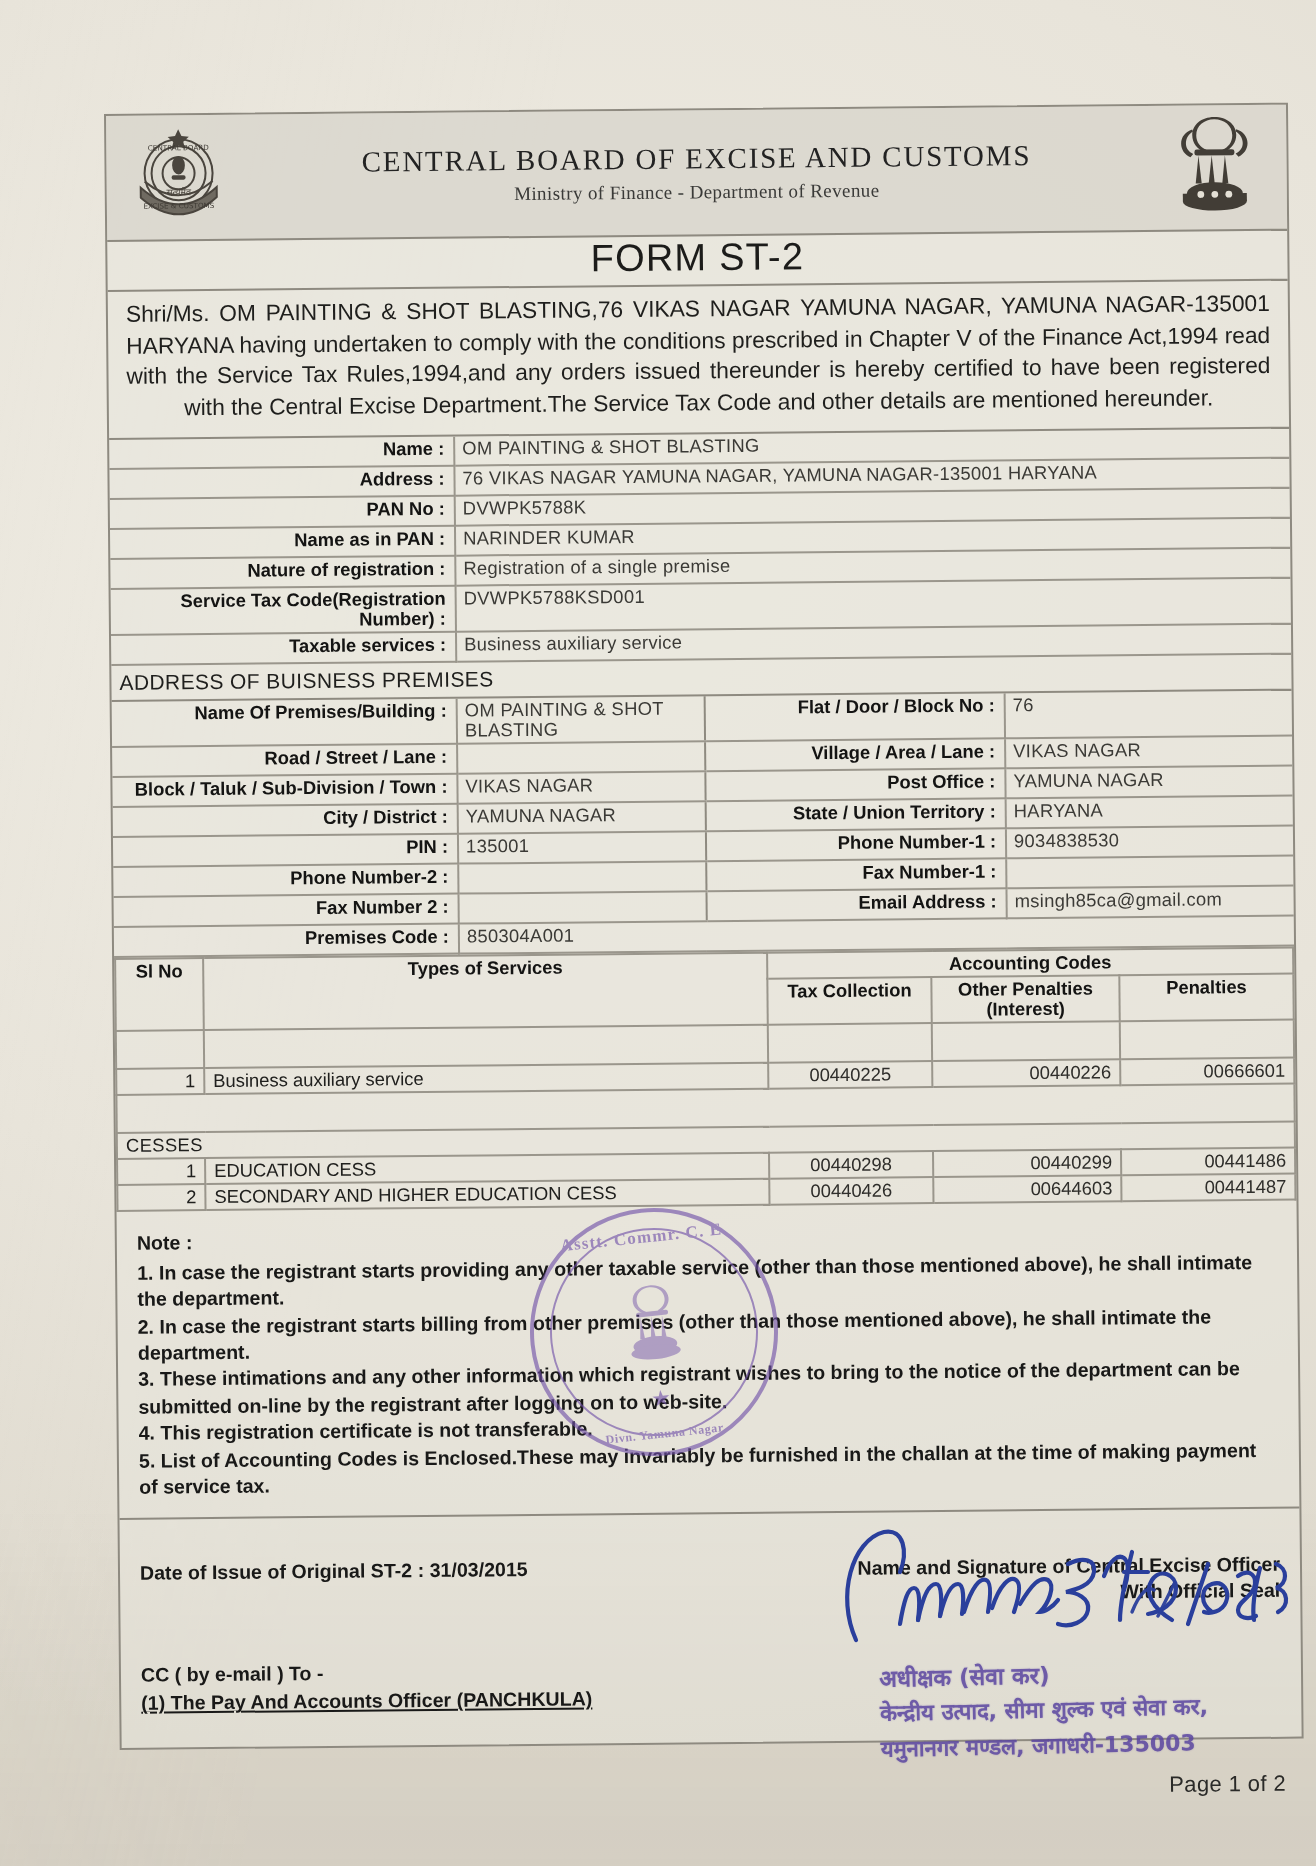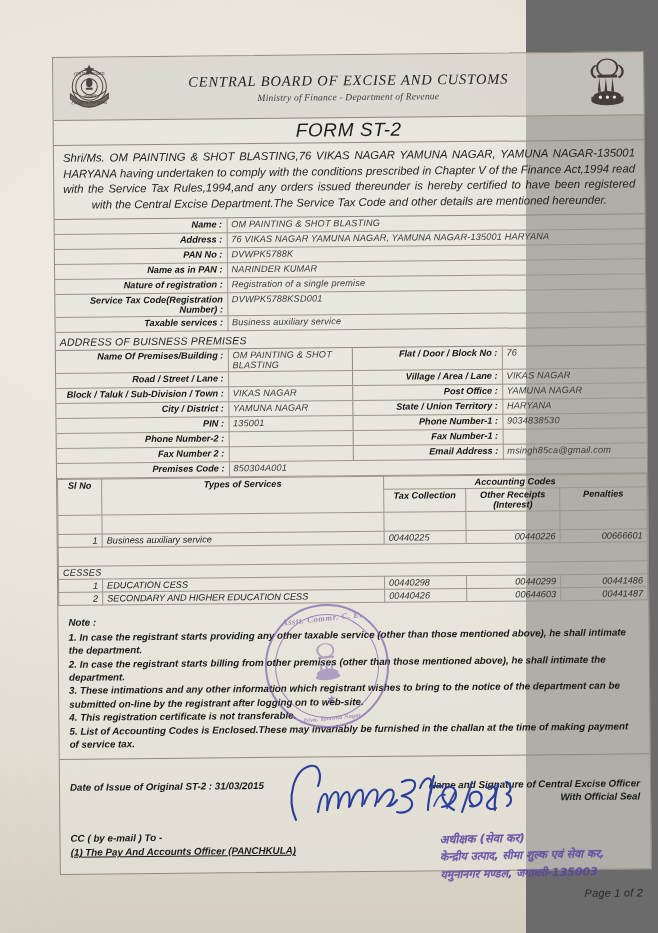--- a/index.html
+++ b/index.html
@@ -10,26 +10,25 @@
   body {
     width: 658px;
     height: 933px;
     overflow: hidden;
     font-family: "Liberation Sans", sans-serif;
   }
 
   
   #paper {
     position: relative;
-    width: 526px;
+    width: 658px;
     height: 933px;
     background:
       radial-gradient(ellipse 900px 600px at 40% 30%, #efece3 0%, #e8e4da 55%, #ded9cd 100%);
     box-sizing: border-box;
-    font-style: italic;
   }
   #paper::after {
     content: "";
     position: absolute;
     inset: 0;
     pointer-events: none;
     background:
       linear-gradient(100deg, rgba(255,255,255,0.22) 0%, rgba(255,255,255,0) 35%),
       linear-gradient(0deg, rgba(120,110,95,0.10) 0%, rgba(0,0,0,0) 20%);
     mix-blend-mode: multiply;
@@ -169,21 +168,21 @@
     padding: 1px 4px;
     vertical-align: top;
   }
   table.svc th {
     font-weight: bold;
     text-align: center;
     color: #141413;
   }
   .svc-sl   { text-align: right; width: 44px; }
   .svc-name { text-align: left; }
-  .num      { text-align: left; color: #2f2e2b; margin-top: 48px; }
+  .num      { text-align: center; color: #2f2e2b; margin-top: 48px; }
   .numl     { text-align: right;  color: #2f2e2b; padding-left: 6px; }
   .noborder-x { border-left: none; border-right: none; }
 
   .cess-label {
     font-size: 10px;
     padding: 3px 4px 2px 4px;
     letter-spacing: .2px;
     color: #1f1f1d;
   }
   .gap-row td { height: 16px; border-left: none; border-right: none; }
@@ -489,21 +488,21 @@
           <col>
       </colgroup>
       <tbody>
         <tr>
           <th rowspan="2" style="vertical-align:top">Sl No</th>
           <th rowspan="2" style="vertical-align:top">Types of Services</th>
           <th colspan="3">Accounting Codes</th>
         </tr>
         <tr>
           <th>Tax Collection</th>
-          <th>Other Receipts (Interest)</th>
+          <th>Other Penalties (Interest)</th>
           <th>Penalties</th>
         </tr>
         <tr class="gap-row">
           <td></td>
           <td></td>
           <td></td>
           <td></td>
           <td></td>
         </tr>
         <tr>

